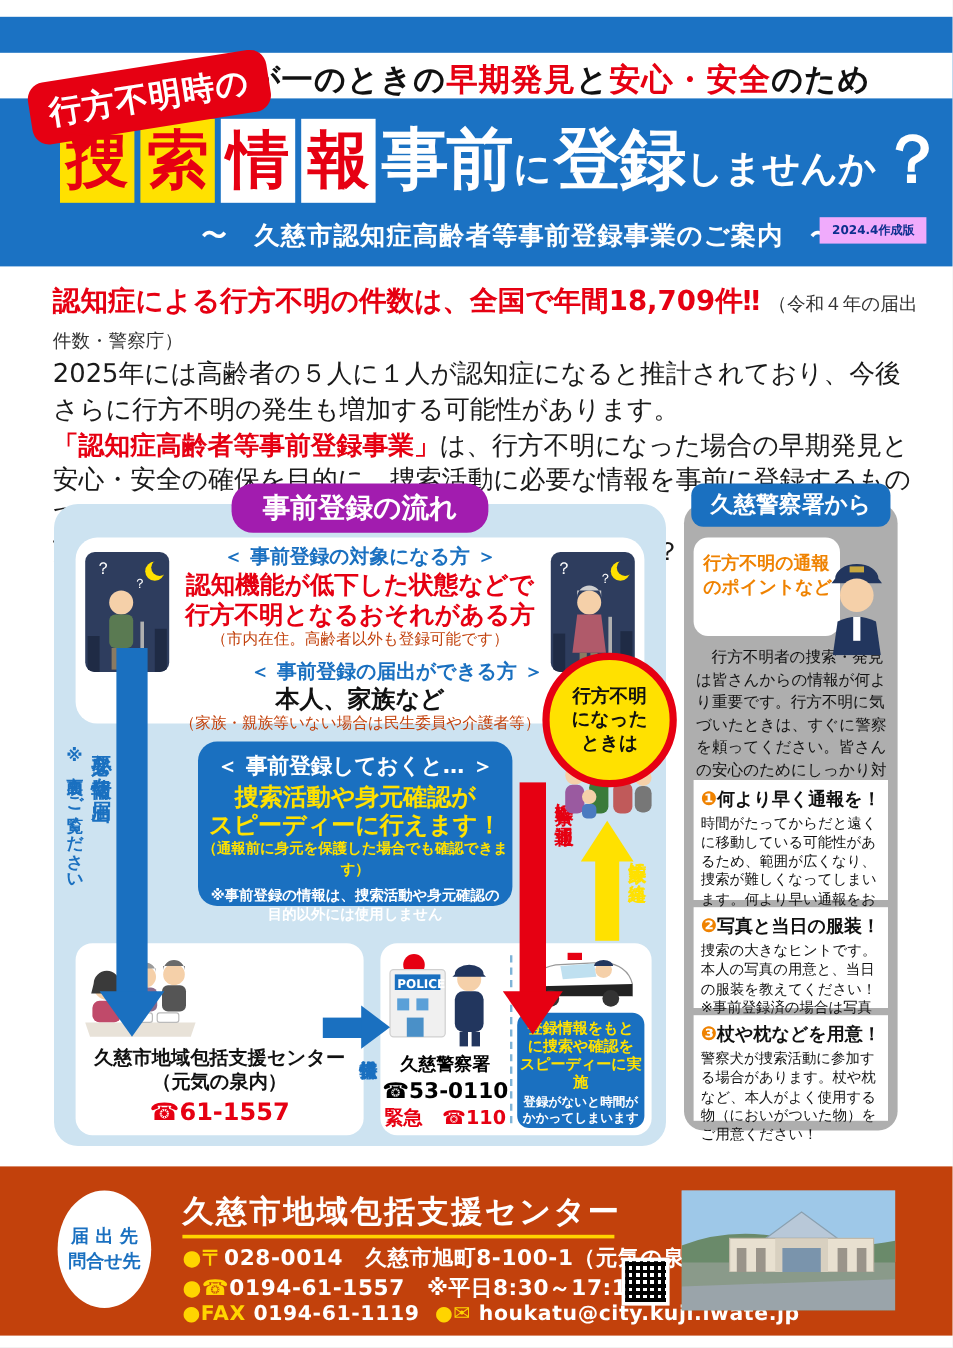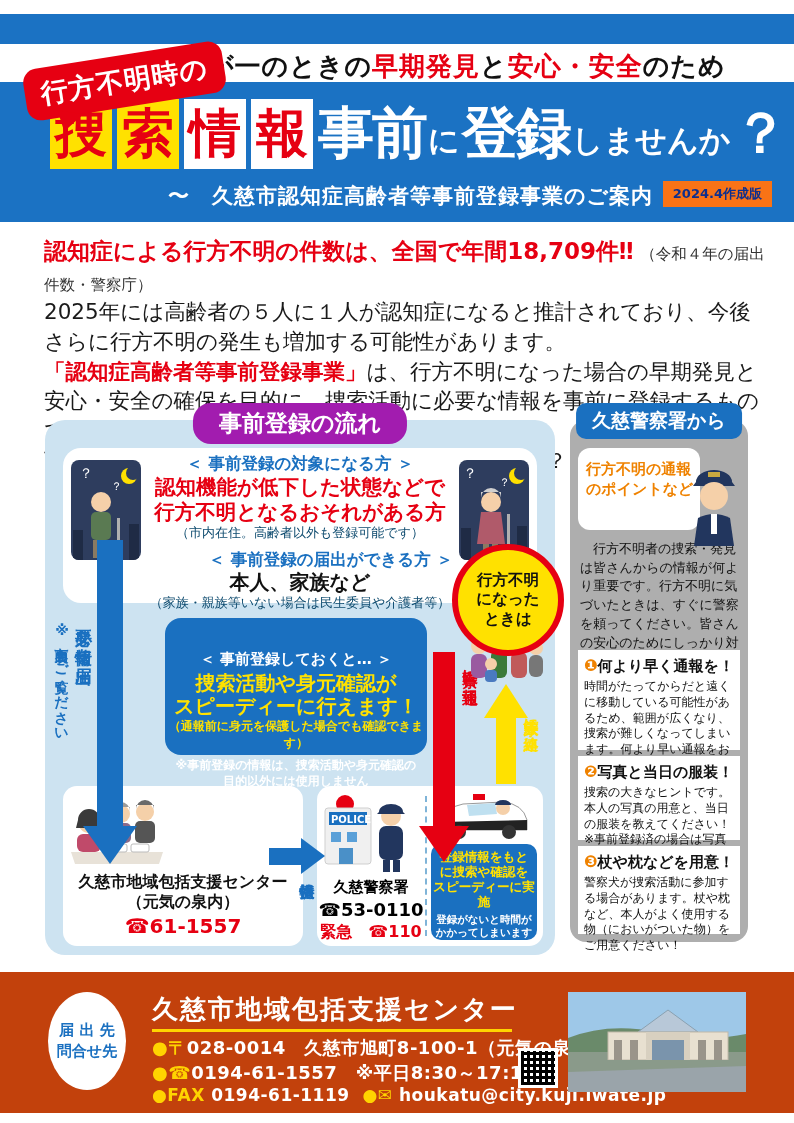--- a/index.html
+++ b/index.html
@@ -20,48 +20,48 @@
                   border-left:10px solid transparent; border-right:16px solid transparent; border-top:20px solid #e60012;
                   transform:rotate(18deg); }
   .title-row { left:50px; top:96px; height:76px; display:flex; align-items:center; }
   .tbox { width:62px; height:70px; display:flex; align-items:center; justify-content:center;
           font-size:52px; font-weight:bold; color:#e60012; margin-right:5px; }
   .tbox.yellow { background:#ffe100; }
   .tbox.white { background:#ffffff; }
   .trest-big { color:#fff; font-size:56px; font-weight:bold; letter-spacing:-2px; }
   .trest-small { color:#fff; font-size:31px; font-weight:bold; margin:0 2px; padding-top:14px; }
   .subtitle { left:168px; top:182px; color:#fff; font-size:21px; font-weight:bold; letter-spacing:1px; }
-  .version-badge { right:22px; top:181px; background:#f97316; color:#0d2f8e; font-size:13px; font-weight:bold;
+  .version-badge { right:22px; top:181px; background:#f0abfc; color:#0d2f8e; font-size:10px; font-weight:bold;
                    padding:4px 10px; }
 
   
   .intro { left:44px; top:236px; width:722px; font-size:21.5px; line-height:1.38; color:#1a1a1a; }
   .intro .stat { color:#e60012; font-weight:bold; font-size:23px; }
   .intro .note { font-size:15.5px; color:#333; }
   .intro .prog { color:#e60012; font-weight:bold; }
 
   
   .flow-panel { left:45px; top:420px; width:510px; height:535px; background:#cde3f1; border-radius:20px; }
   .panel-pill { position:absolute; top:-17px; left:50%; transform:translateX(-50%); background:#a21caf; color:#fff;
                 font-size:23px; font-weight:bold; padding:5px 26px; border-radius:18px; white-space:nowrap; z-index:5; }
   .boxA { left:18px; top:28px; width:474px; height:155px; background:#fff; border-radius:18px; }
   .boxA .center-col { position:absolute; left:84px; right:84px; top:5px; text-align:center; }
   .h-blue { color:#1a70c0; font-size:16.5px; font-weight:bold; }
   .target-body { color:#e60012; font-size:20.5px; font-weight:bold; line-height:1.2; }
-  .small-note { color:#0c4a6e; font-size:13px; }
+  .small-note { color:#c2410c; font-size:13px; }
   .applicant-body { color:#111; font-size:20px; font-weight:bold; line-height:1.15; }
   .night { background:#2e3d5e; border-radius:8px; overflow:hidden; }
 
   .varrow-stem { background:#1a70c0; z-index:3; }
   .varrow-head { width:0; height:0; border-left:27px solid transparent; border-right:27px solid transparent;
                  border-top:38px solid #1a70c0; z-index:3; }
   .vtext-blue { writing-mode:vertical-rl; text-orientation:upright; color:#1a70c0; font-weight:bold; z-index:4; }
   .benefit { left:120px; top:198px; width:262px; height:137px; background:#1a70c0; border-radius:16px;
              text-align:center; color:#fff; padding-top:8px; }
-  .benefit .head { font-size:15px; font-weight:bold;margin-top:24px; }
+  .benefit .head { font-size:18px; font-weight:bold; }
   .benefit .body { color:#ffe100; font-size:20px; font-weight:bold; line-height:1.15; margin-top:3px;}
   .benefit .sub { color:#ffe100; font-size:12px; font-weight:bold; }
   .benefit .note { color:#fff; font-size:12px; font-weight:bold; margin-top:6px; line-height:1.3; }
   .em-circle { left:407px; top:124px; width:112px; height:112px; background:#ffe100; border:6px solid #e60012;
                border-radius:50%; display:flex; align-items:center; justify-content:center; text-align:center;
                font-size:15.5px; font-weight:bold; color:#111; line-height:1.25; z-index:5; }
   .red-stem { left:388px; top:232px; width:22px; height:176px; background:#e60012; z-index:2; }
   .red-head { left:374px; top:406px; width:0; height:0; border-left:25px solid transparent;
               border-right:25px solid transparent; border-top:36px solid #e60012; z-index:2; }
   .vtext-red { writing-mode:vertical-rl; text-orientation:upright; color:#e60012; font-weight:bold;

